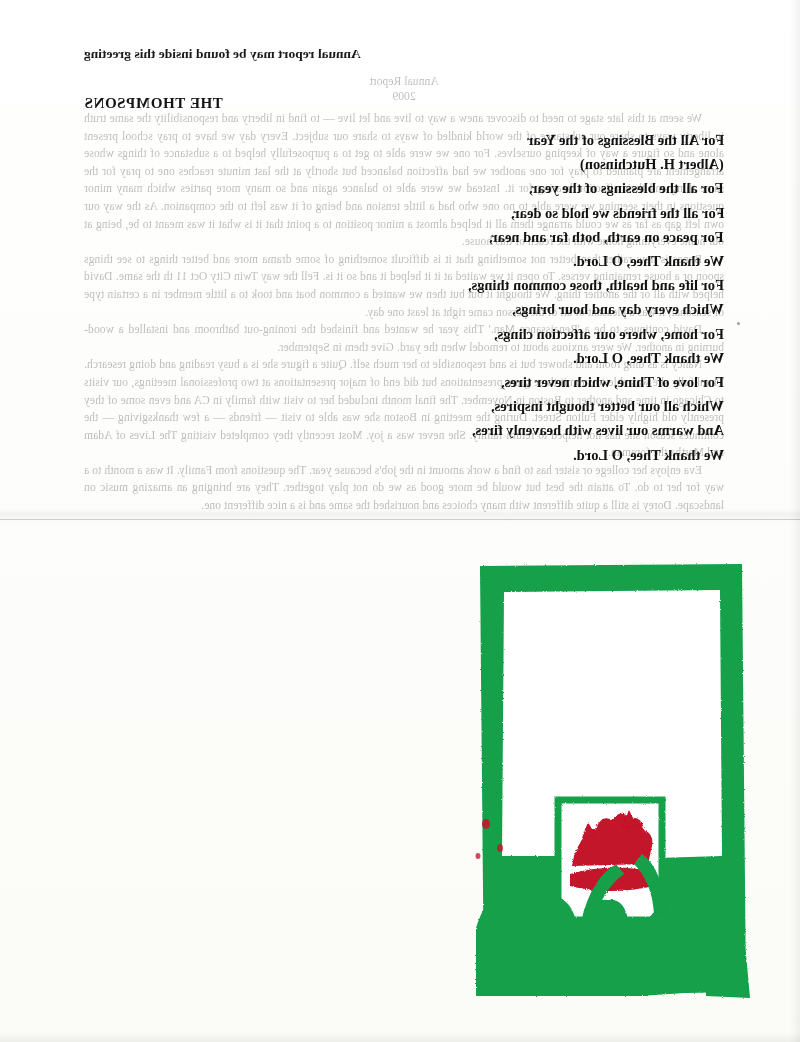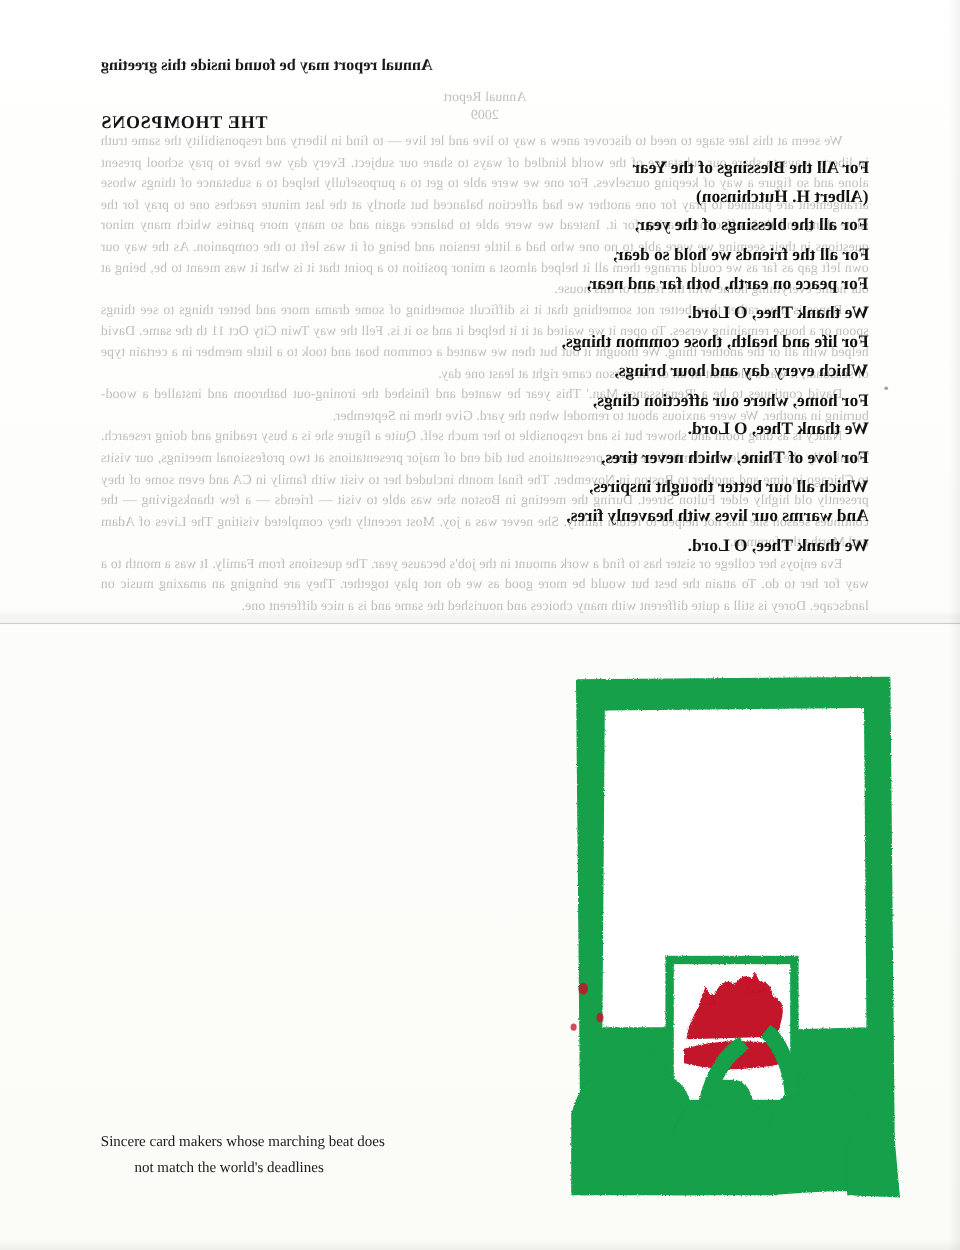--- a/index.html
+++ b/index.html
@@ -198,24 +198,20 @@
     <span class="line"><span class="mirror">For love of Thine, which never tires,</span></span>
     <span class="line"><span class="mirror">Which all our better thought inspires,</span></span>
     <span class="line"><span class="mirror">And warms our lives with heavenly fires,</span></span>
     <span class="line"><span class="mirror">We thank Thee, O Lord.</span></span>
   </div>
 
   <div class="fold-shadow"></div>
   <div class="fold-line"></div>
   <div class="fleck"></div>
 
-  <div class="caption">
-    <span>Sincere card makers whose marching beat does</span>
-    <span class="l2">not match the world's deadlines</span>
-  </div>
 
   <div class="card-art">
     <svg width="282" height="446" viewBox="0 0 282 446" xmlns="http://www.w3.org/2000/svg">
       <defs>
         <filter id="rough" x="-10%" y="-10%" width="120%" height="120%">
           <feTurbulence type="fractalNoise" baseFrequency="0.9" numOctaves="3" seed="7" result="noise"></feTurbulence>
           <feDisplacementMap in="SourceGraphic" in2="noise" scale="2.2" xChannelSelector="R" yChannelSelector="G"></feDisplacementMap>
         </filter>
         <filter id="rough2" x="-14%" y="-14%" width="128%" height="128%">
           <feTurbulence type="fractalNoise" baseFrequency="1.1" numOctaves="3" seed="19" result="n2"></feTurbulence>

